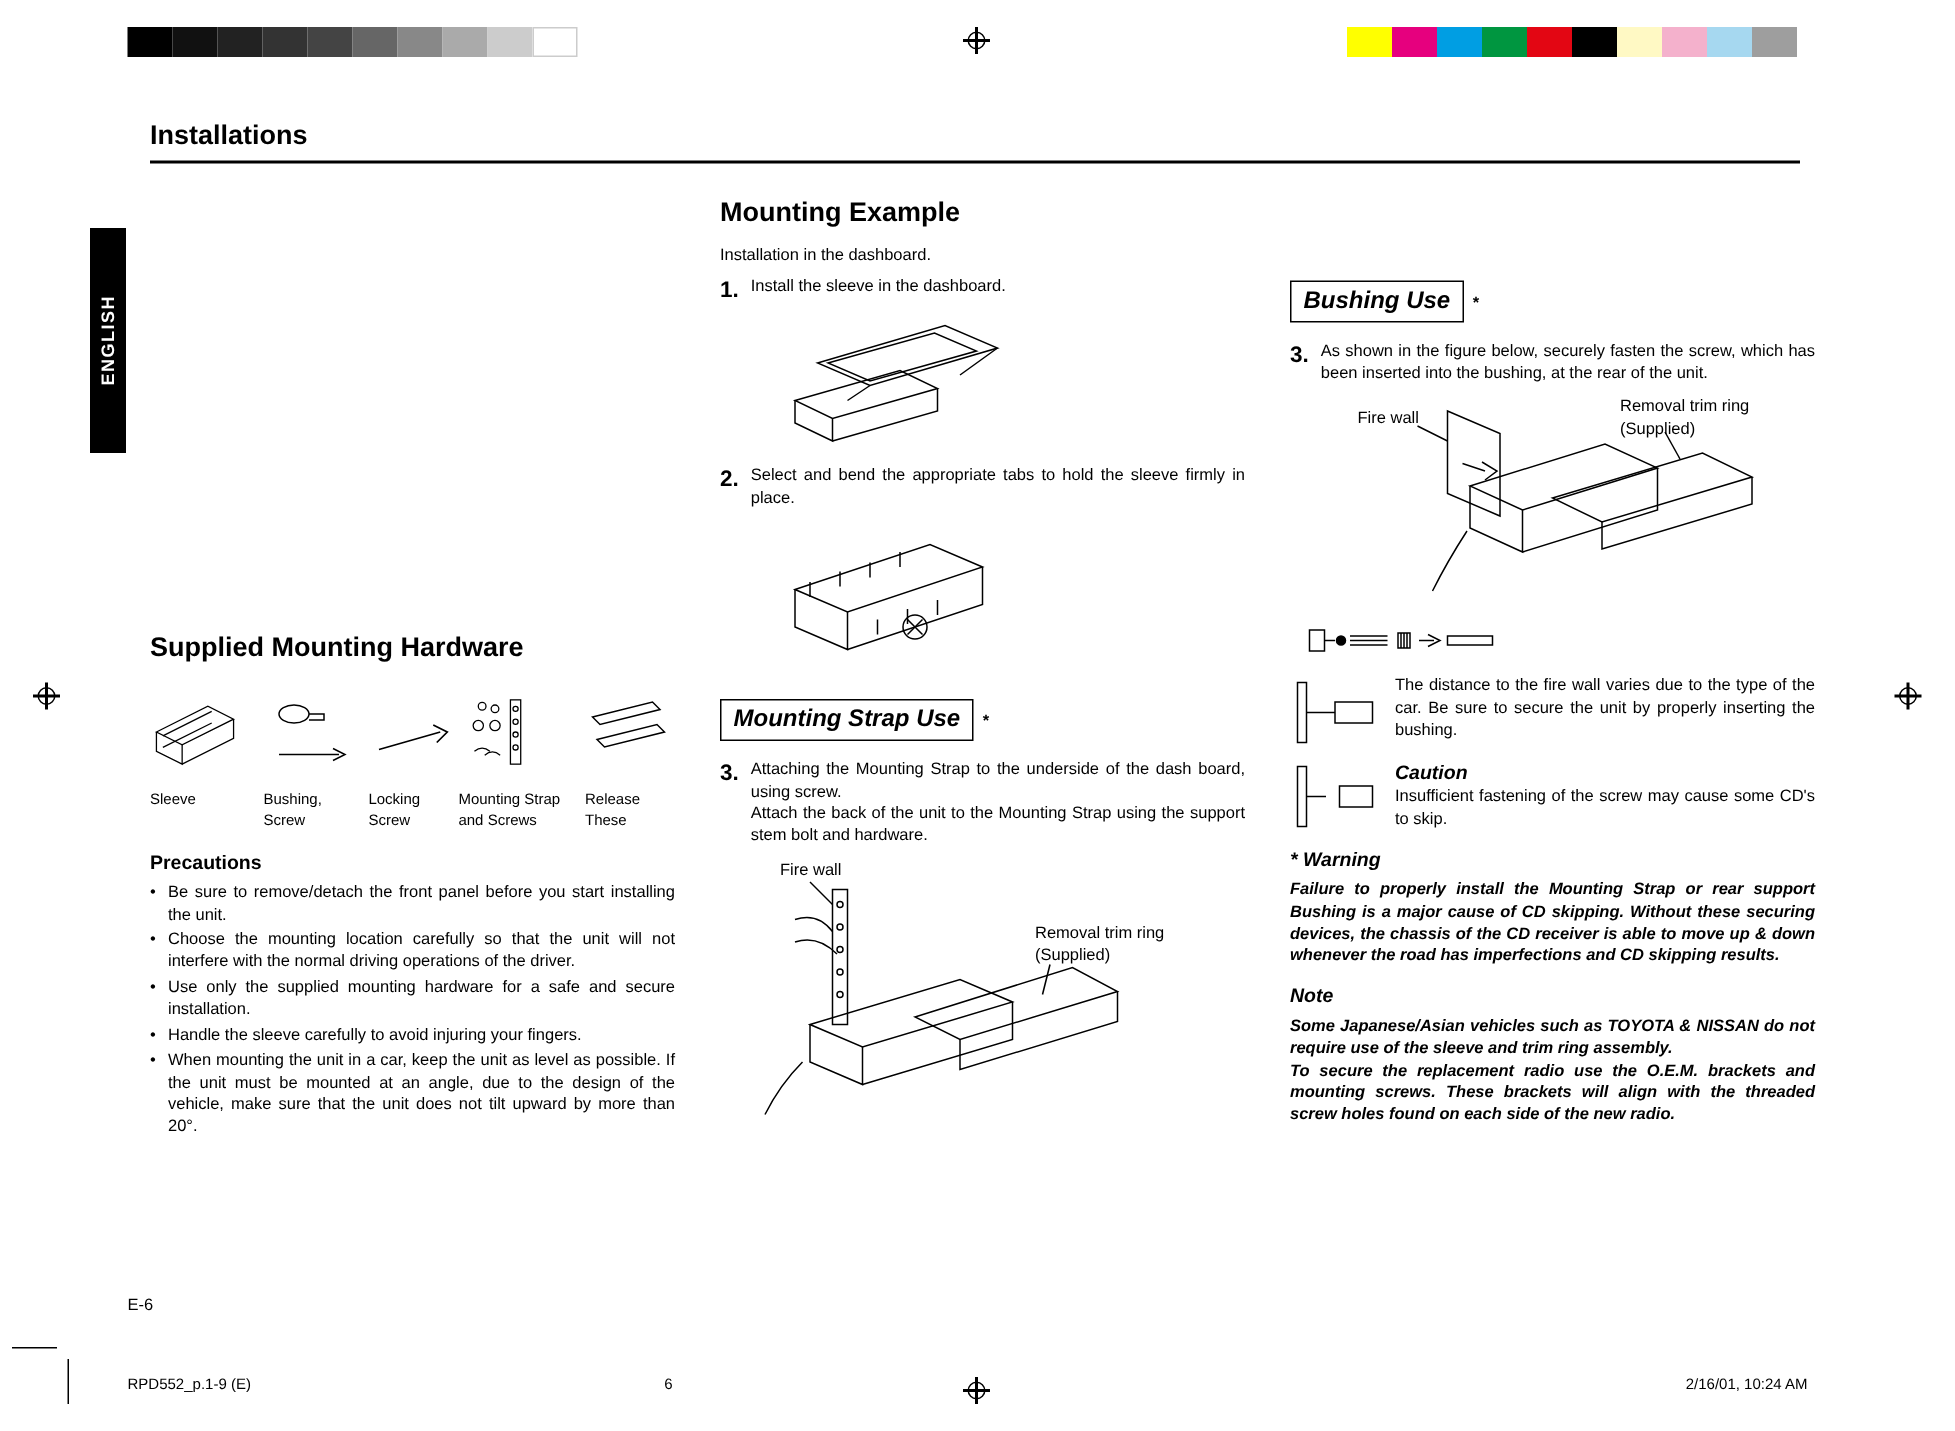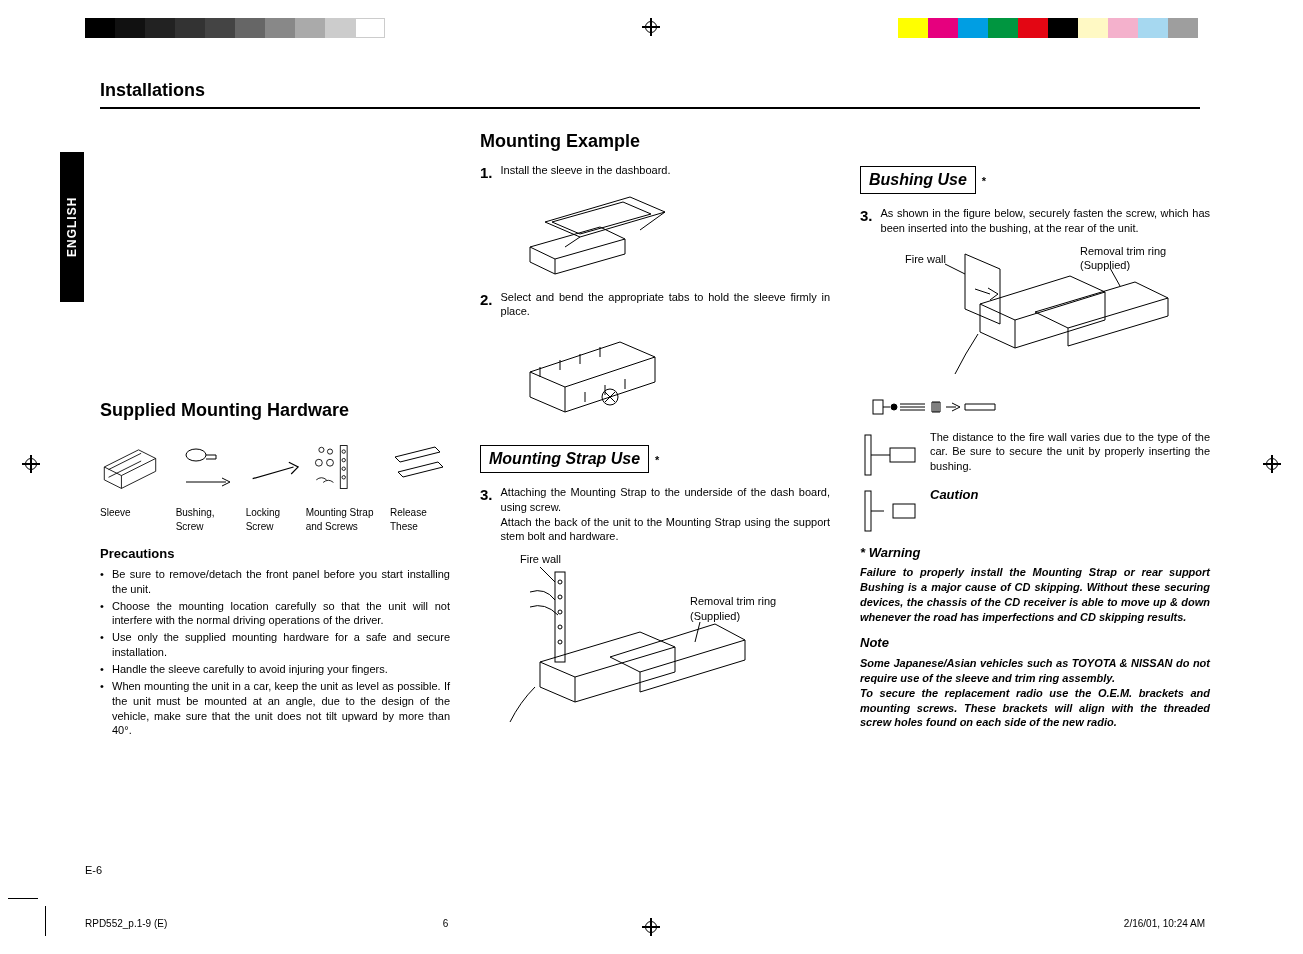--- a/index.html
+++ b/index.html
@@ -262,26 +262,27 @@
           <span>Release These</span>
         </div>
       </div>
 
       <h3 class="subhead">Precautions</h3>
       <ul class="precaution-list">
         <li>Be sure to remove/detach the front panel before you start installing the unit.</li>
         <li>Choose the mounting location carefully so that the unit will not interfere with the normal driving operations of the driver.</li>
         <li>Use only the supplied mounting hardware for a safe and secure installation.</li>
         <li>Handle the sleeve carefully to avoid injuring your fingers.</li>
-        <li>When mounting the unit in a car, keep the unit as level as possible. If the unit must be mounted at an angle, due to the design of the vehicle, make sure that the unit does not tilt upward by more than 40°.</li>
+        <li>When mounting the unit in a car, keep the unit as level as possible. If the unit must be mounted at an angle, due to the design of the vehicle, make sure that the unit does not tilt upward by more than 20°.</li>
       </ul>
     </div>
 
     <div class="col">
       <h2 class="section">Mounting Example</h2>
+      <div>Installation in the dashboard.</div>
 
       <div class="step">
         <span class="step-num">1.</span>
         <div class="step-body">Install the sleeve in the dashboard.</div>
       </div>
       <div class="fig">
         <svg width="180" height="90" viewBox="0 0 180 90">
           <g fill="none" stroke="#000" stroke-width="1">
             <path d="M35 30 L120 5 L155 20 L70 45 Z"></path>
             <path d="M42 30 L113 10 L141 22 L70 42 Z"></path>
@@ -420,20 +421,21 @@
       <div class="distance-row">
         <svg width="60" height="50" viewBox="0 0 60 50">
           <g fill="none" stroke="#000" stroke-width="1">
             <rect x="5" y="5" width="6" height="40"></rect>
             <path d="M11 25 L24 25"></path>
             <rect x="33" y="18" width="22" height="14"></rect>
           </g>
         </svg>
         <div class="txt">
           <div class="caution-head">Caution</div>
+          <div>Insufficient fastening of the screw may cause some CD's to skip.</div>
         </div>
       </div>
 
       <div class="italic-head">* Warning</div>
       <div class="italic-block">Failure to properly install the Mounting Strap or rear support Bushing is a major cause of CD skipping. Without these securing devices, the chassis of the CD receiver is able to move up &amp; down whenever the road has imperfections and CD skipping results.</div>
 
       <div class="italic-head">Note</div>
       <div class="italic-block">
         <span>Some Japanese/Asian vehicles such as TOYOTA &amp; NISSAN do not require use of the sleeve and trim ring assembly.</span><br>
         <span>To secure the replacement radio use the O.E.M. brackets and mounting screws. These brackets will align with the threaded screw holes found on each side of the new radio.</span>

